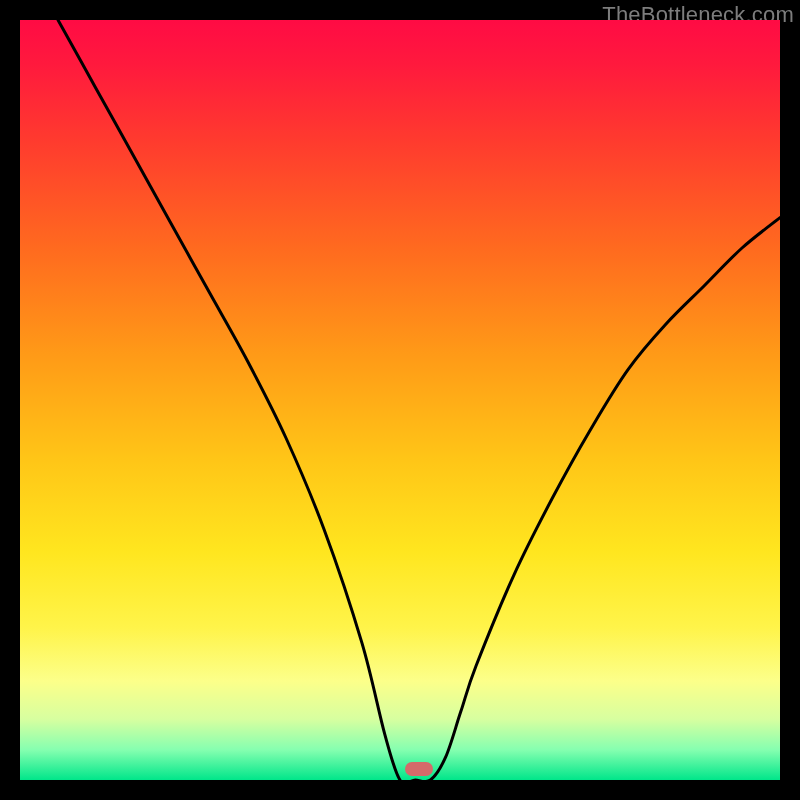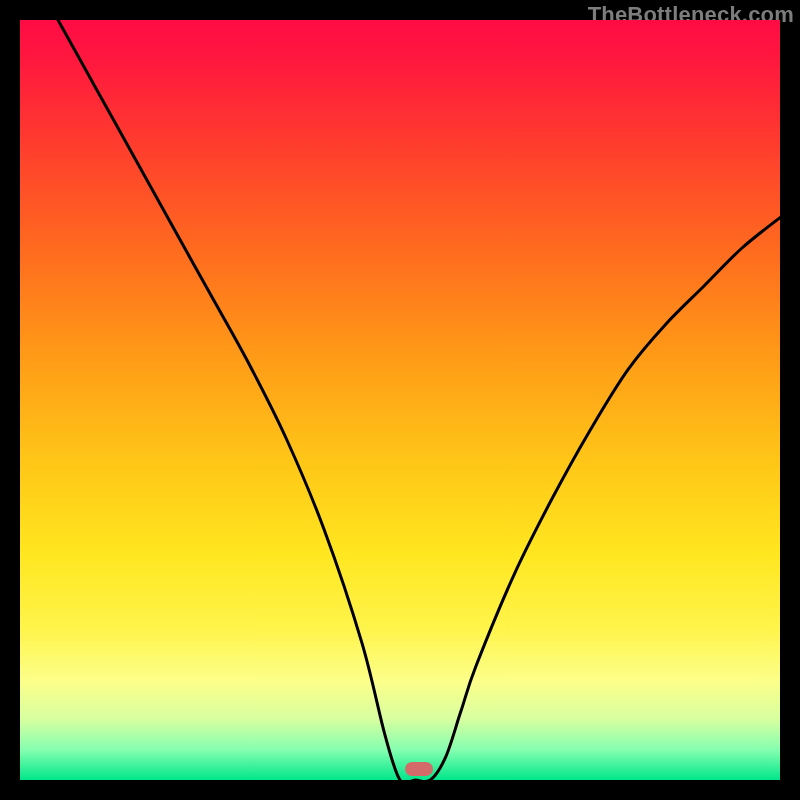--- a/index.html
+++ b/index.html
@@ -52,21 +52,21 @@
     height: 14px;
     border-radius: 7px;
     background: #d46a6a;
     transform: translate(-50%, -50%);
   }
   .watermark {
     position: absolute;
     top: 2px;
     right: 6px;
     font-size: 22px;
-    font-weight: 700;
+    font-weight: 400;
     color: #7d7d7d;
     letter-spacing: 0.2px;
     user-select: none;
   }
 </style>
 </head>
 <body>
 
 <div class="frame">
   <div class="watermark">TheBottleneck.com</div>

